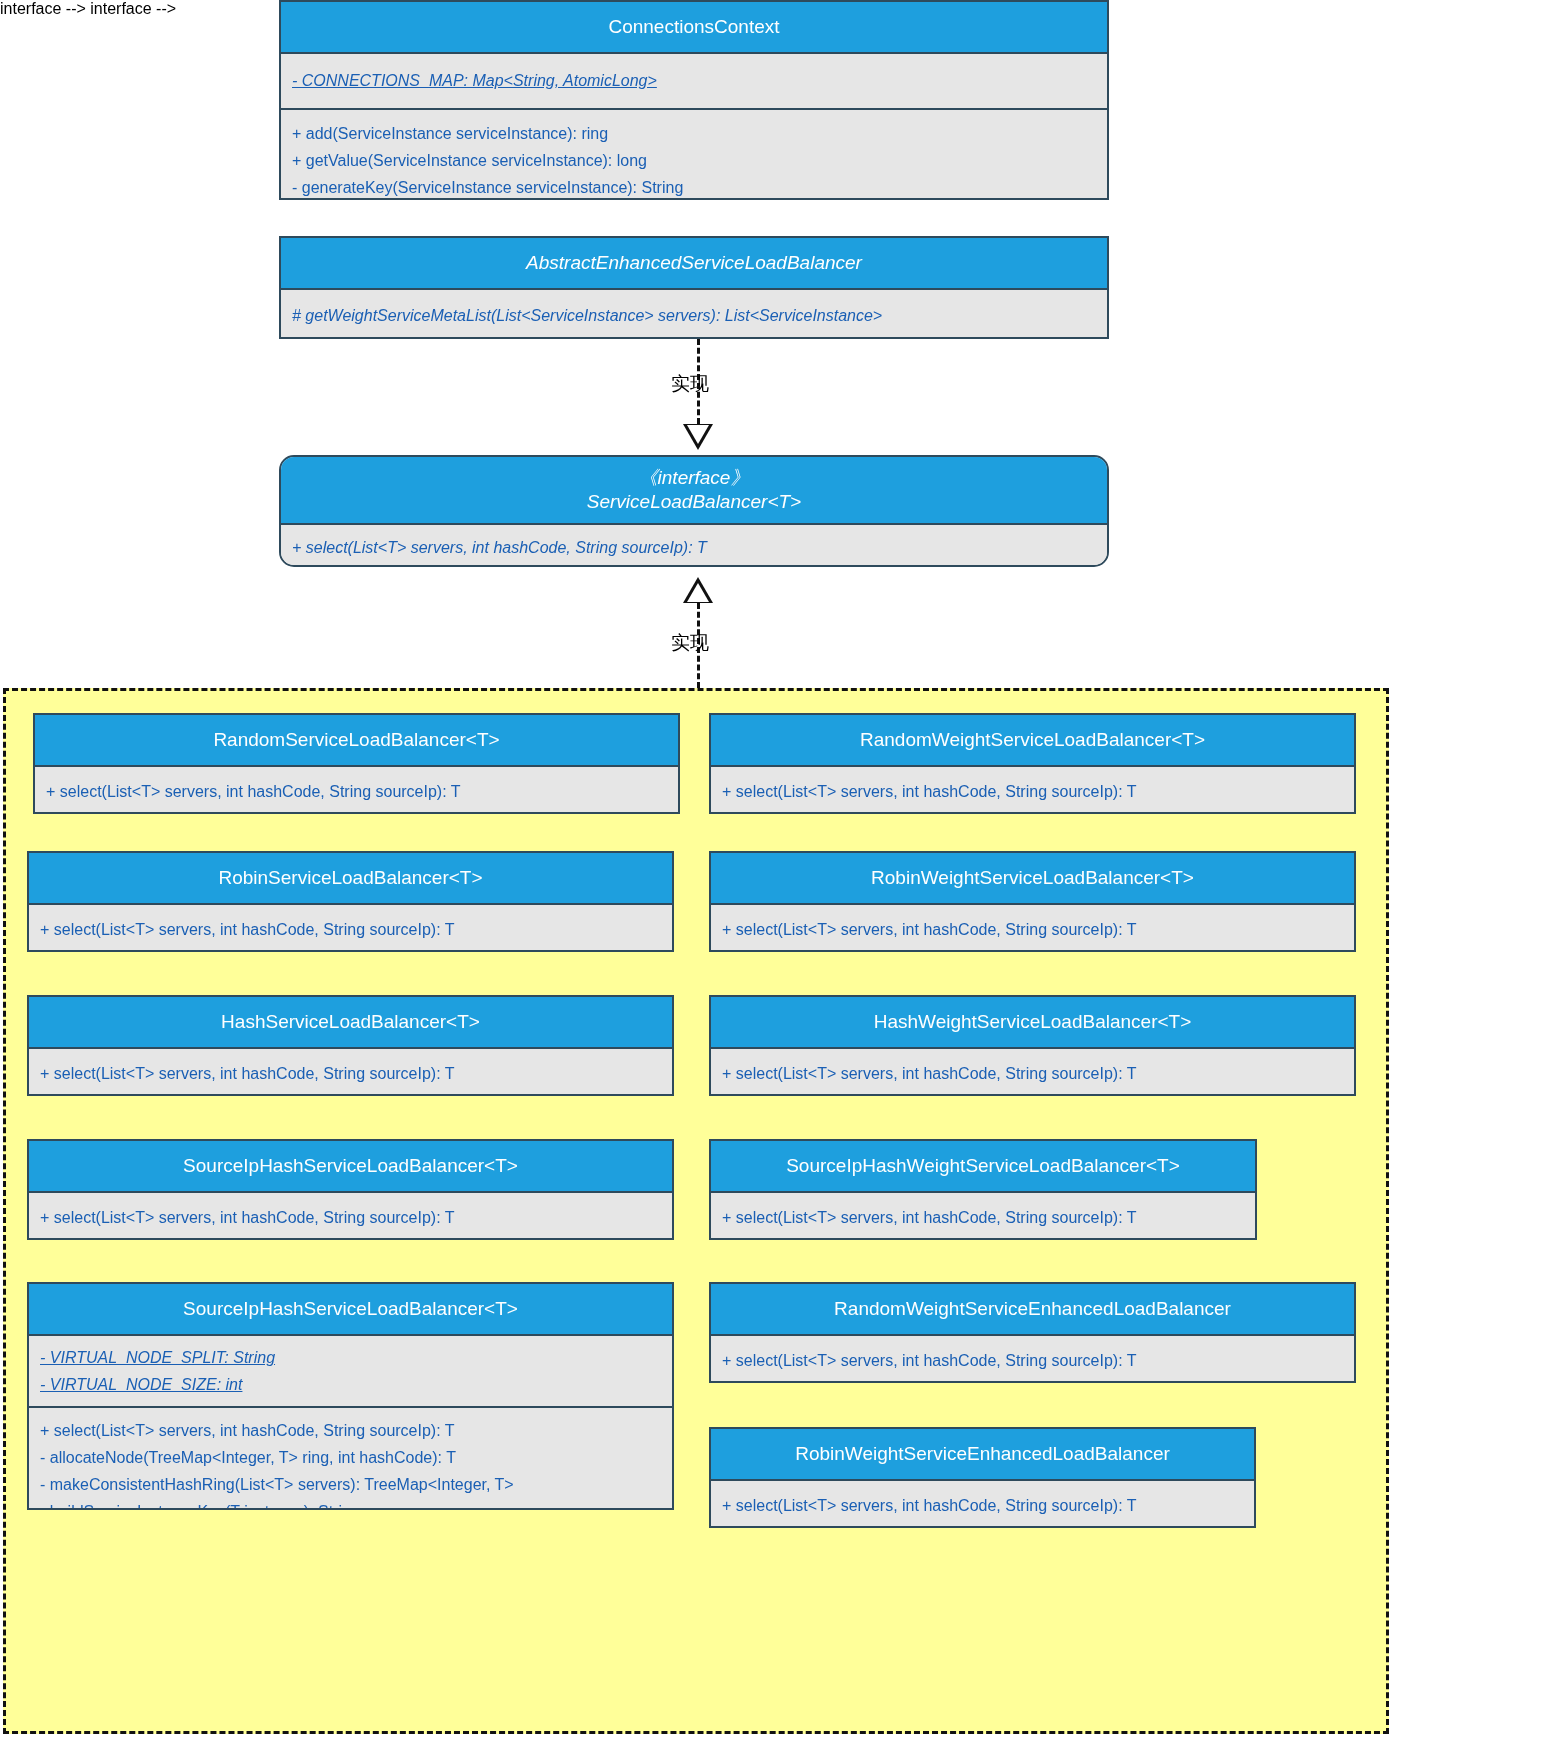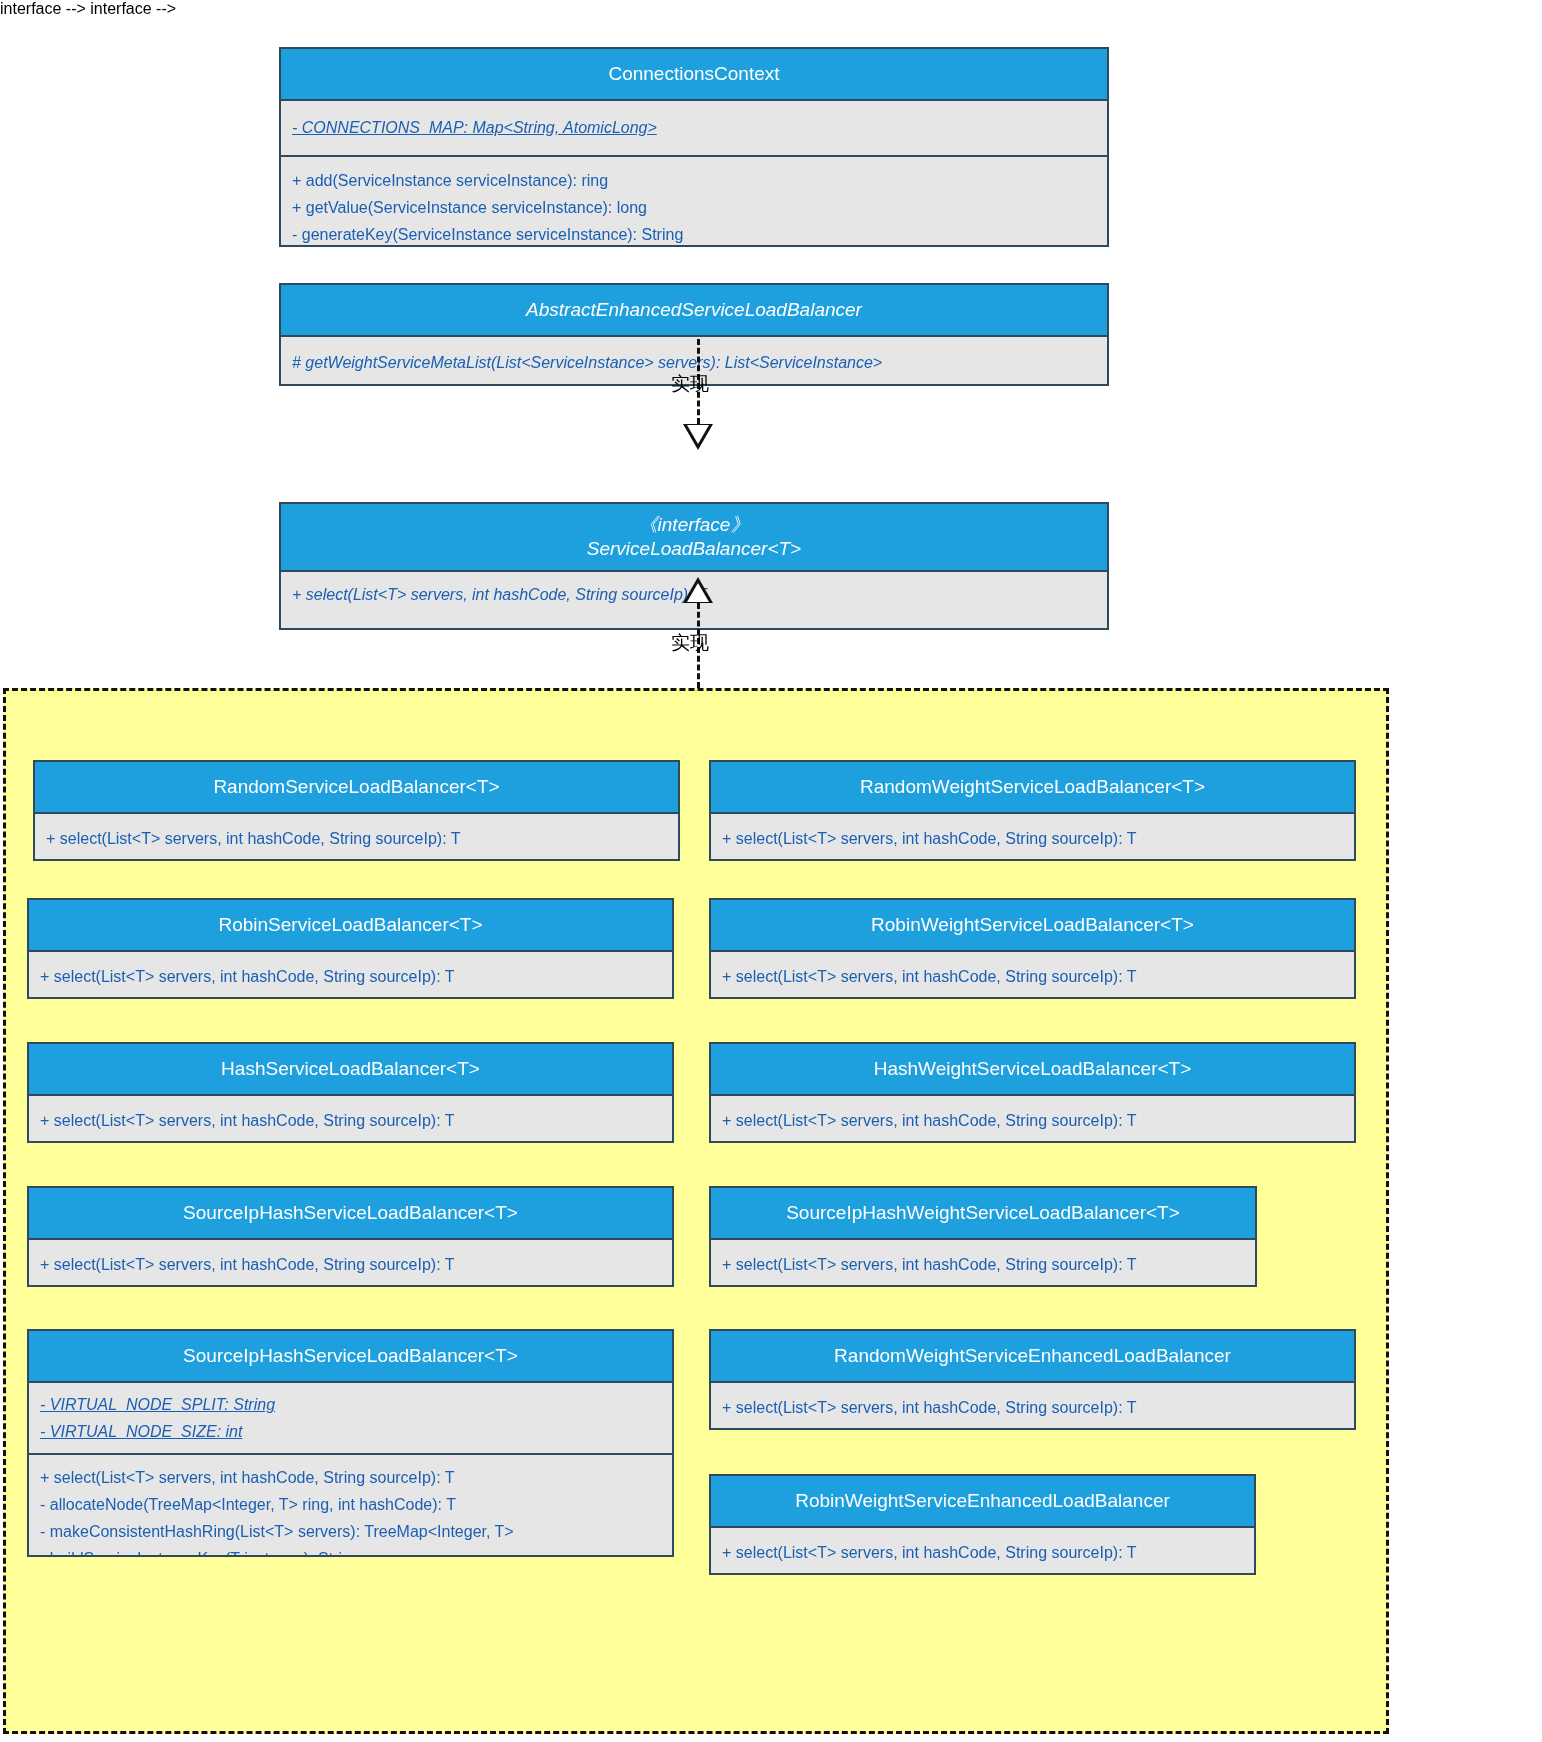--- a/index.html
+++ b/index.html
@@ -21,21 +21,20 @@
     height: 1742px;
   }
 
   
   .uml-box {
     position: absolute;
     box-sizing: border-box;
     border: 2px solid #2e4a5c;
     background: #e6e6e6;
     overflow: hidden;
-    margin-top: 47px;
   }
   .uml-header {
     background: #1e9fde;
     color: #ffffff;
     text-align: center;
     font-size: 19px;
     line-height: 24px;
     padding: 13px 6px 13px 6px;
     white-space: nowrap;
     overflow: hidden;
@@ -164,21 +163,21 @@
       <div class="uml-line abstract"># getWeightServiceMetaList(List&lt;ServiceInstance&gt; servers): List&lt;ServiceInstance&gt;</div>
     </div>
   </div>
 
    interface --&gt;
   <div class="conn-line" style="left:697px; top:339px; height:85px;"></div>
   <div class="conn-label" style="left:671px; top:371px;">实现</div>
   <div class="arrow-hollow arrow-down" style="left:683px; top:424px;"></div>
 
   
-  <div class="uml-box" style="left:279px; top:455px; width:830px; height:128px;">
+  <div class="uml-box" style="left:279px; top:455px; width:830px; height:112px;border-radius:15px;">
     <div class="uml-header two-line italic">
       <span class="stereo">《interface》</span>
       <span class="cname">ServiceLoadBalancer&lt;T&gt;</span>
     </div>
     <div class="uml-section" style="padding-top:9px; padding-bottom:9px;">
       <div class="uml-line abstract">+ select(List&lt;T&gt; servers, int hashCode, String sourceIp): T</div>
     </div>
   </div>
 
    interface --&gt;

